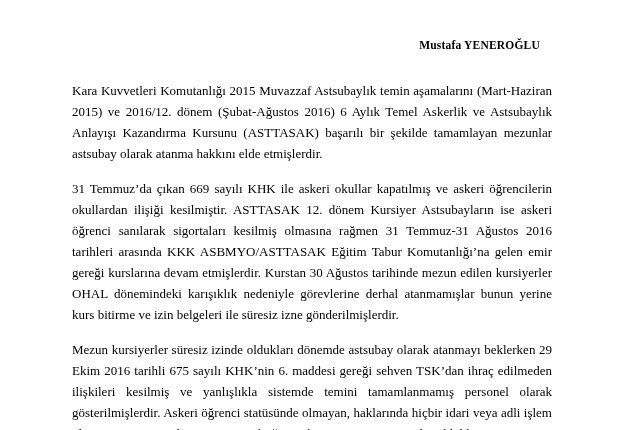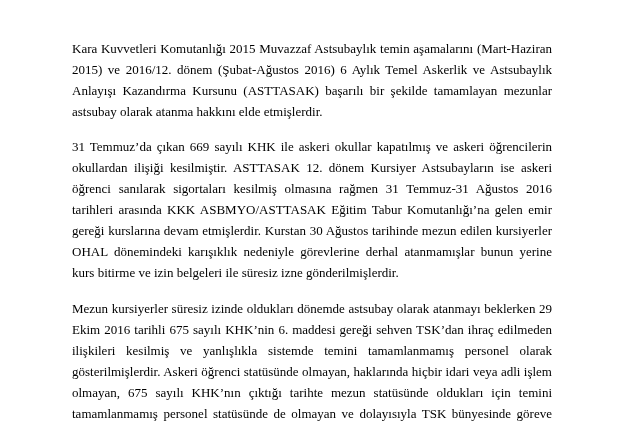--- a/index.html
+++ b/index.html
@@ -53,20 +53,21 @@
   p.para:last-child {
     margin-bottom: 0;
   }
 </style>
 </head>
 <body>
 
 <div class="page">
 
   <div class="signature-block">
+    <div class="signature-name">Mustafa YENEROĞLU</div>
   </div>
 
   <div class="body-text">
     <p class="para">Kara Kuvvetleri Komutanlığı 2015 Muvazzaf Astsubaylık temin aşamalarını (Mart-Haziran 2015) ve 2016/12. dönem (Şubat-Ağustos 2016) 6 Aylık Temel Askerlik ve Astsubaylık Anlayışı Kazandırma Kursunu (ASTTASAK) başarılı bir şekilde tamamlayan mezunlar astsubay olarak atanma hakkını elde etmişlerdir.</p>
     <p class="para">31 Temmuz’da çıkan 669 sayılı KHK ile askeri okullar kapatılmış ve askeri öğrencilerin okullardan ilişiği kesilmiştir. ASTTASAK 12. dönem Kursiyer Astsubayların ise askeri öğrenci sanılarak sigortaları kesilmiş olmasına rağmen 31 Temmuz-31 Ağustos 2016 tarihleri arasında KKK ASBMYO/ASTTASAK Eğitim Tabur Komutanlığı’na gelen emir gereği kurslarına devam etmişlerdir. Kurstan 30 Ağustos tarihinde mezun edilen kursiyerler OHAL dönemindeki karışıklık nedeniyle görevlerine derhal atanmamışlar bunun yerine kurs bitirme ve izin belgeleri ile süresiz izne gönderilmişlerdir.</p>
     <p class="para">Mezun kursiyerler süresiz izinde oldukları dönemde astsubay olarak atanmayı beklerken 29 Ekim 2016 tarihli 675 sayılı KHK’nin 6. maddesi gereği sehven TSK’dan ihraç edilmeden ilişkileri kesilmiş ve yanlışlıkla sistemde temini tamamlanmamış personel olarak gösterilmişlerdir. Askeri öğrenci statüsünde olmayan, haklarında hiçbir idari veya adli işlem olmayan, 675 sayılı KHK’nın çıktığı tarihte mezun statüsünde oldukları için temini tamamlanmamış personel statüsünde de olmayan ve dolayısıyla TSK bünyesinde göreve atanmaları gereken 900 Astsubay Kursiyeri ve 60 Uzman Çavuş 6 yıldır atama ve terfi</p>
   </div>
 
 </div>
 

